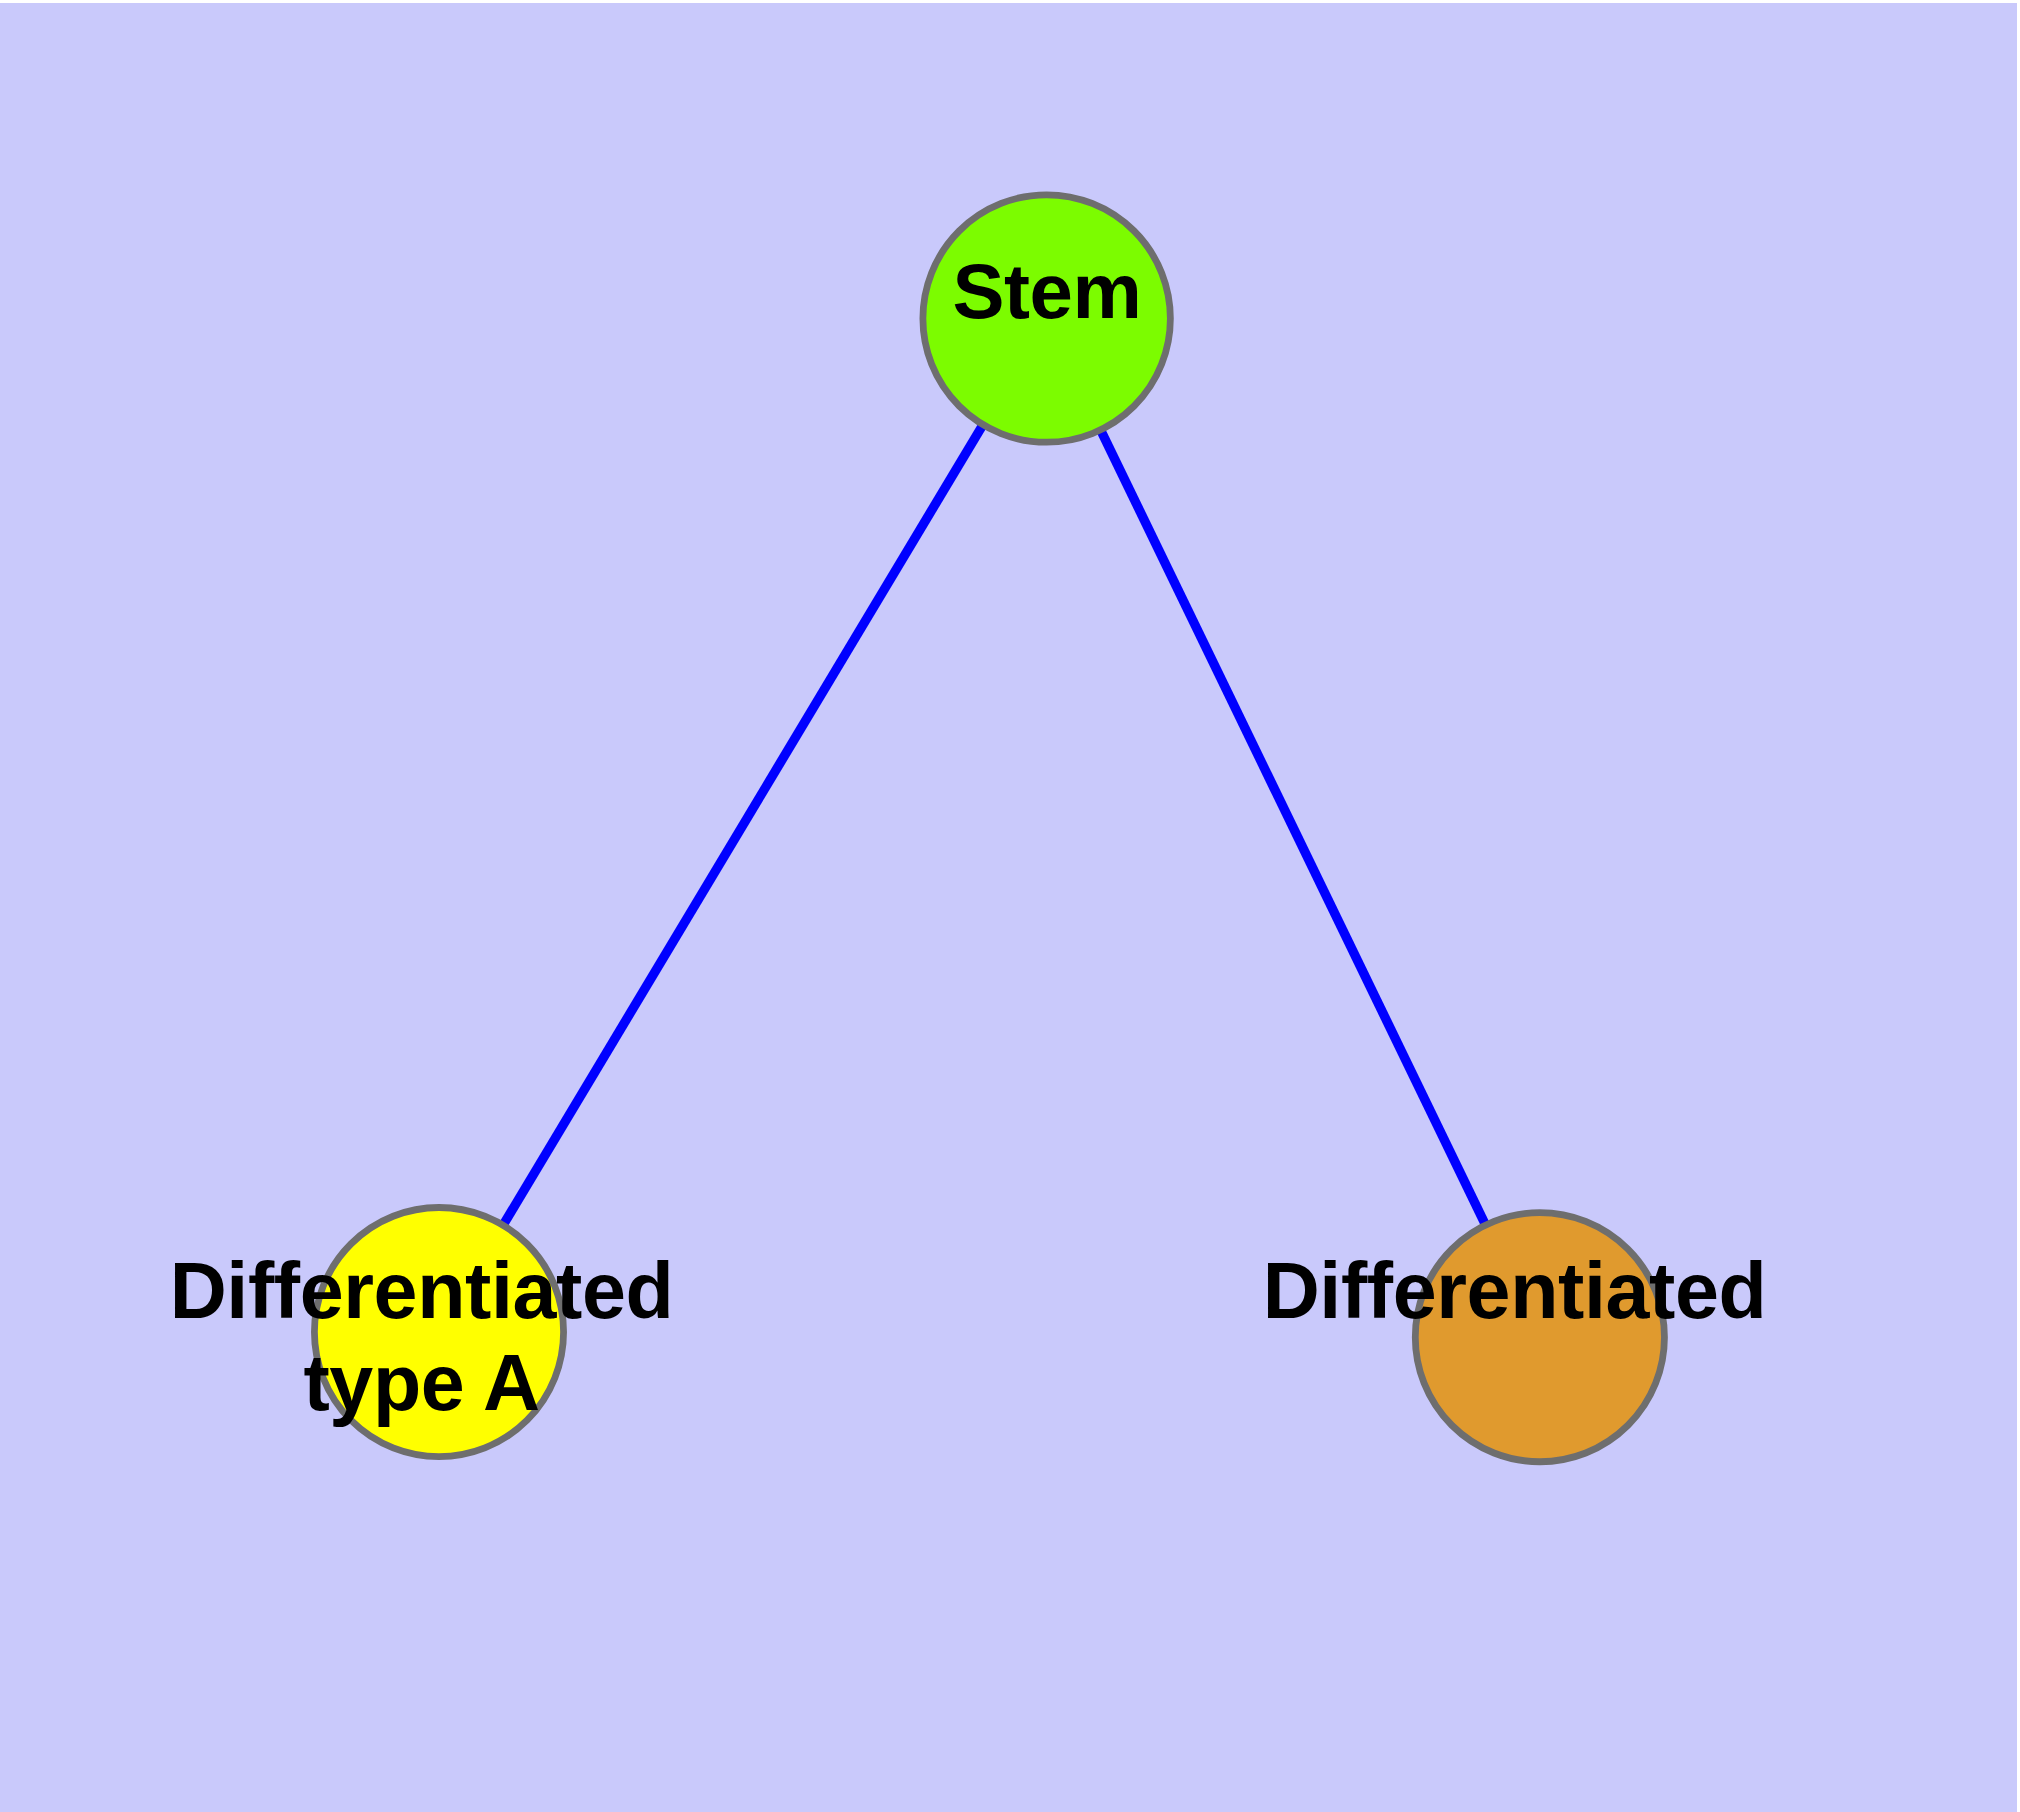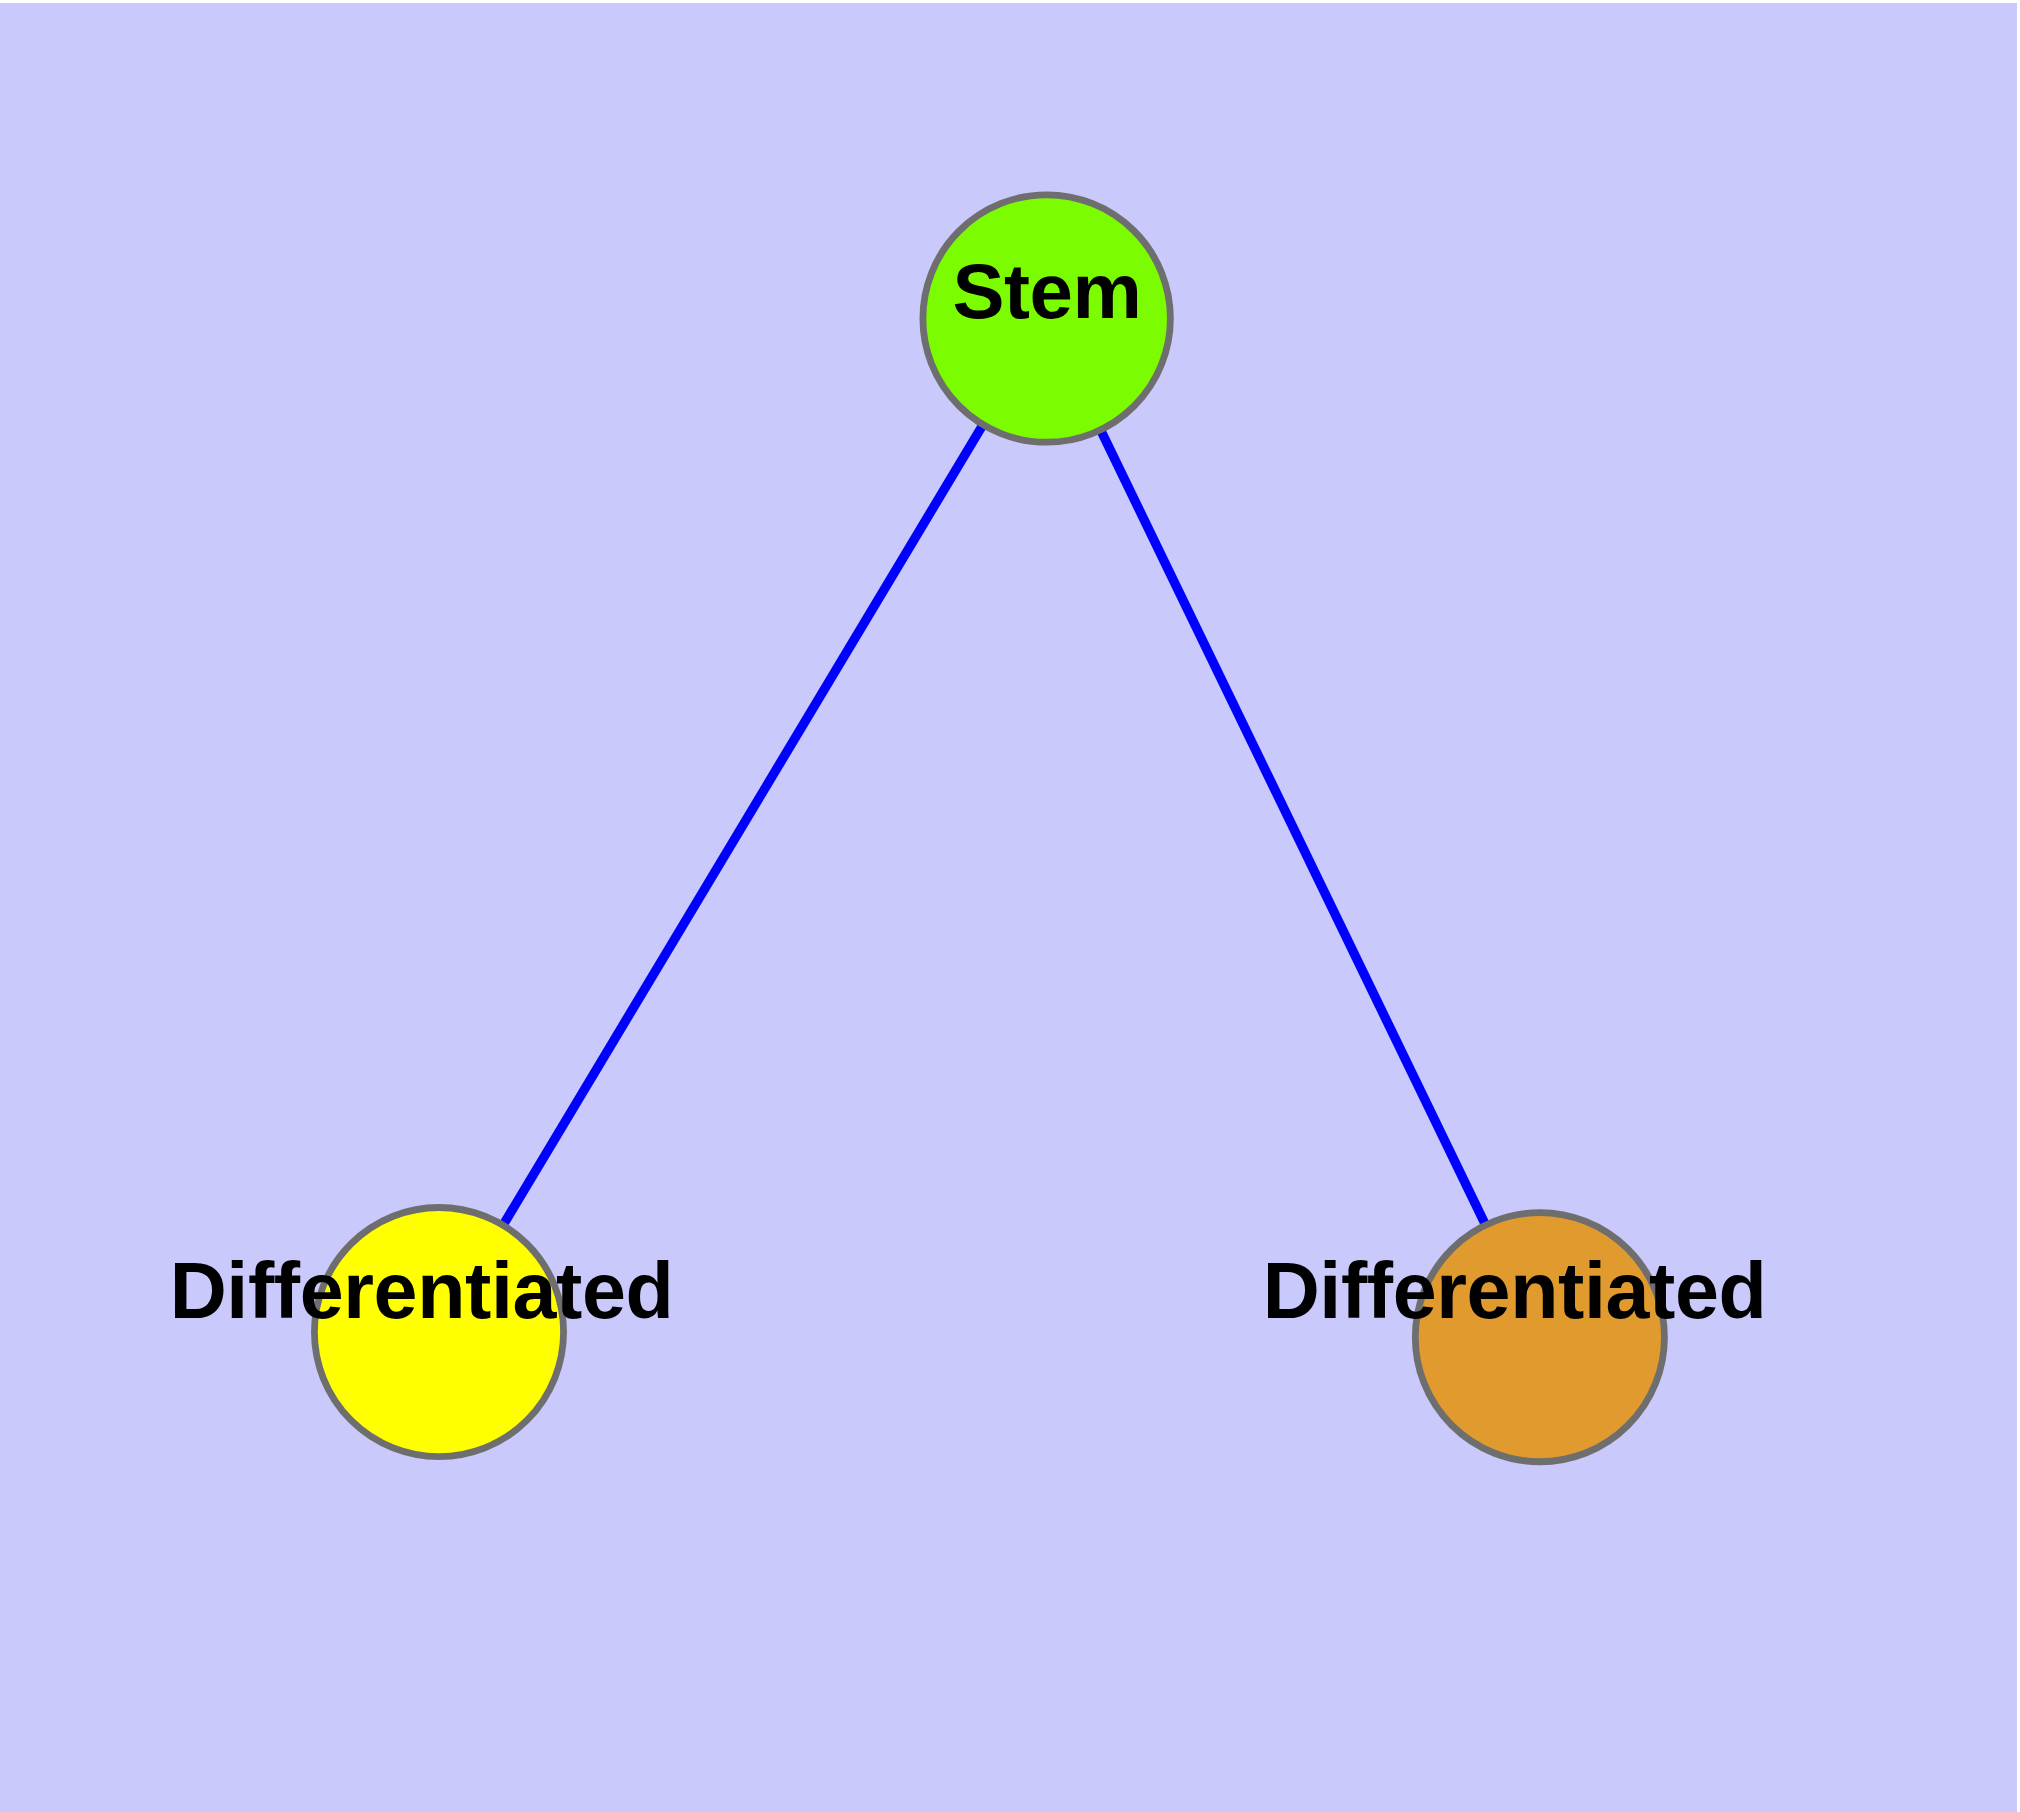--- a/index.html
+++ b/index.html
@@ -75,19 +75,19 @@
 
       <g>
         <circle cx="1235" cy="372" r="146" fill="#7cfc00" stroke="#6e6e6e" stroke-width="8"></circle>
         <circle cx="518" cy="1568" r="147" fill="#ffff00" stroke="#6e6e6e" stroke-width="8"></circle>
         <circle cx="1817" cy="1574" r="147" fill="#e09a2e" stroke="#6e6e6e" stroke-width="8"></circle>
       </g>
     </svg>
 
     <div class="node-label" id="label-stem">Stem</div>
 
-    <div class="node-label" id="label-diff-a"><span>Differentiated</span><br></div>
+    <div class="node-label" id="label-diff-a"><span>Differentiated</span><br><span>type A</span></div>
 
     <div class="node-label" id="label-diff-b"><span>Differentiated</span><br></div>
 
   </div>
 </div>
 
 
 </body></html>

